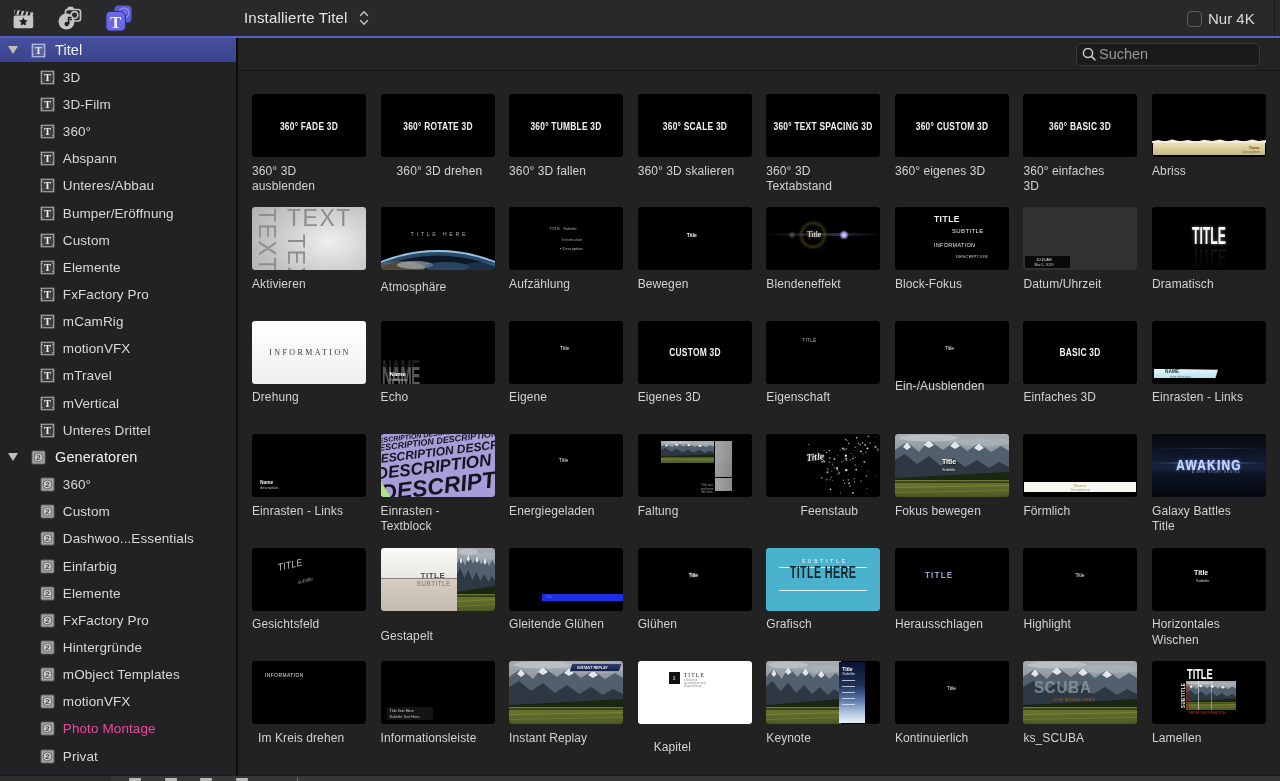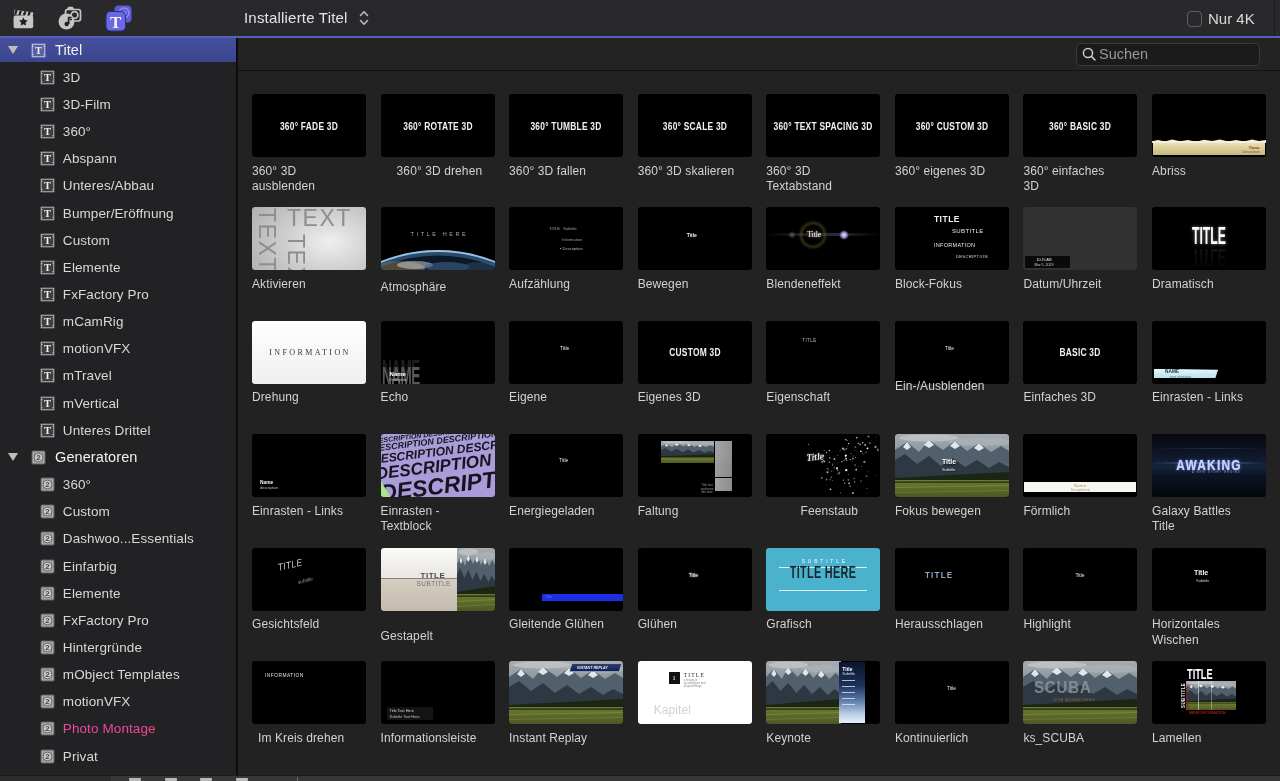--- a/index.html
+++ b/index.html
@@ -807,21 +807,21 @@
     <div class="tt" style="left:68px;top:4.5px;font-size:3.6px;color:#f0f0f4;font-weight:bold;font-style:italic;">INSTANT REPLAY</div>
   </div>
 <div class="lbl" style="left:509.1px;top:730.5px;">Instant Replay</div>
 <div class="thumb" style="left:637.7px;top:661px;">
     <div class="abs" style="left:0;top:0;width:114px;height:63px;background:#ffffff;"></div>
 <div class="abs" style="left:31px;top:11px;width:11.5px;height:11.5px;background:#111111;"></div>
 <div class="tt" style="left:34.5px;top:13px;font-size:7px;color:#ffffff;font-family:'Liberation Serif';">1</div>
 <div class="tt" style="left:46px;top:11px;font-size:5.5px;color:#222;font-family:'Liberation Serif';letter-spacing:1.2px;">TITLE</div>
 <div class="tt" style="left:46px;top:18px;font-size:2.8px;color:#888;line-height:3.2px;">a history of<br>an adventure and<br>all good things</div>
   </div>
-<div class="lbl" style="left:637.7px;top:703px;padding-left:16px;">Kapitel</div>
+<div class="lbl" style="left:637.7px;top:740px;padding-left:16px;">Kapitel</div>
 <div class="thumb" style="left:766.3px;top:661px;">
     <svg class="abs" style="left:0px;top:0px;" width="75" height="63" viewBox="0 0 114 63" preserveAspectRatio="none">
       <use href="#mtn"></use>
     </svg>
     <div class="abs" style="left:73px;top:1px;width:26px;height:61px;background:linear-gradient(180deg,#0a1430 0%,#1c3058 38%,#5878a8 62%,#b8cce4 85%,#e8f0f8 100%);"></div>
     <div class="tt" style="left:76px;top:5px;font-size:5px;color:#ffffff;font-weight:bold;">Title</div>
     <div class="tt" style="left:76px;top:11px;font-size:3.8px;color:#d8e0f0;">Subtitle</div>
     <div class="abs" style="left:76px;top:19px;width:13px;height:1.4px;background:#e8eef8;opacity:.75;"></div>
     <div class="abs" style="left:76px;top:25px;width:13px;height:1.4px;background:#e8eef8;opacity:.75;"></div>
     <div class="abs" style="left:76px;top:31px;width:13px;height:1.4px;background:#e8eef8;opacity:.75;"></div>

